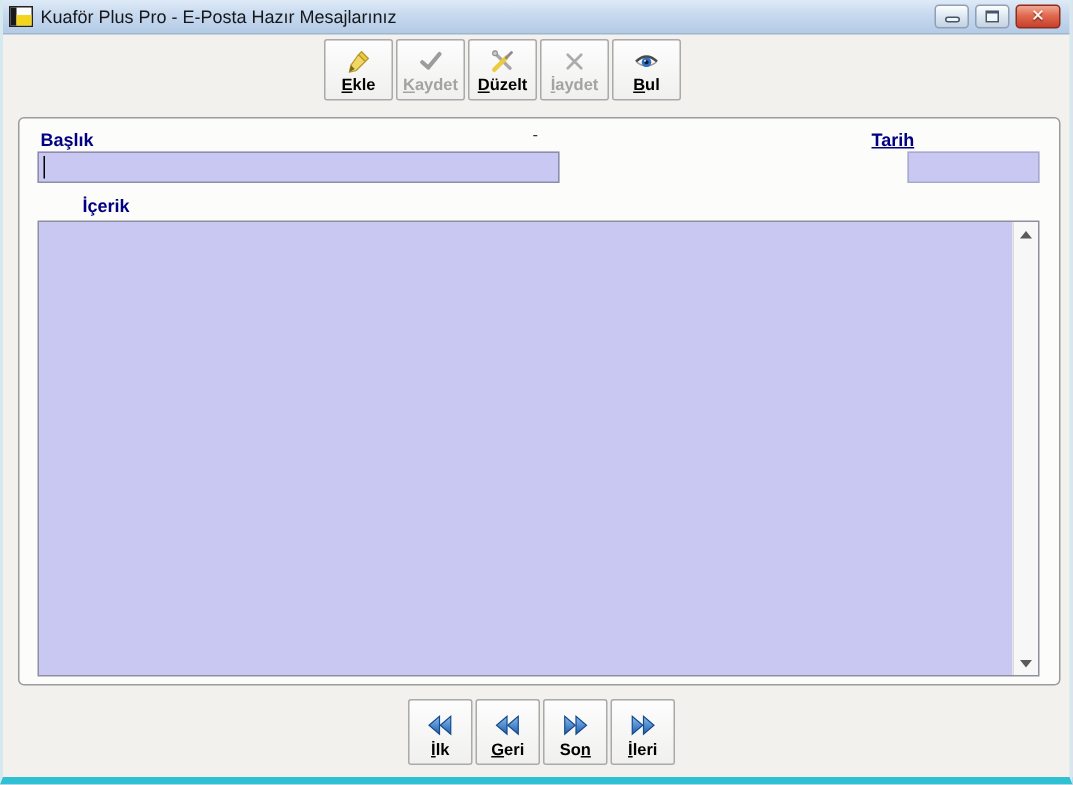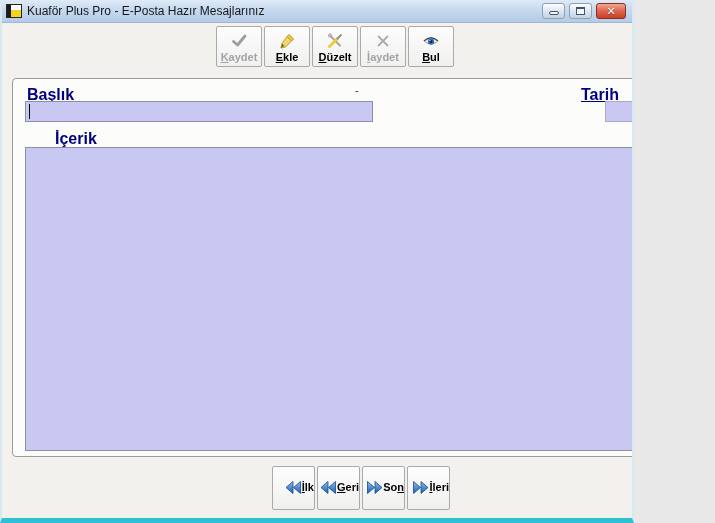--- a/index.html
+++ b/index.html
@@ -1,20 +1,20 @@
 <!DOCTYPE html>
 <html><head>
 <meta charset="utf-8">
 <style>
   * { margin:0; padding:0; box-sizing:border-box; }
   html,body { width:715px; height:523px; }
   body { font-family:"Liberation Sans","DejaVu Sans",sans-serif; background:#e8e8e8; }
 
   .window{
-    position:relative; width:634px; height:523px; overflow:hidden;
+    position:relative; width:715px; height:523px; overflow:hidden;
     background:#f2f1ee;
     border-left:2px solid #d6e9ee; border-right:2px solid #d6e9ee;
     border-bottom:5px solid #2fc0d4;
   }
 
   
   .titlebar{
     position:absolute; top:0; left:-2px; right:-2px; height:23px;
     background:linear-gradient(180deg,#dfeaf7 0%,#c7d9ee 45%,#b4cbe6 100%);
     border-bottom:1px solid #9fb6cf;
@@ -49,21 +49,21 @@
   .tool-btn .ico{ height:20px; display:flex; align-items:center; justify-content:center; }
   .btn-label{ font-size:11px; font-weight:bold; color:#000; line-height:13px; white-space:nowrap; }
   .btn-label .key{ text-decoration:underline; }
   .tool-btn.disabled .btn-label{ color:#a3a3a3; }
 
   
   .panel{
     position:absolute; left:10px; top:78px; width:695px; height:379px;
     background:#fcfcfb; border:1px solid #9b9b9b; border-radius:4px;
   }
-  .fld-label{ position:absolute; font-size:16px; font-weight:bold; color:#000080; }
+  .fld-label{ position:absolute; font-size:12px; font-weight:bold; color:#000080; }
   .lbl-baslik{ left:14px; top:7px; }
   .lbl-tarih{ left:568px; top:7px;text-decoration:underline; }
   .lbl-icerik{ left:14px; top:51px;padding-left:28px; }
   .dash{ position:absolute; left:342px; top:5px; font-size:11px; color:#333; }
 
   .text-input{
     position:absolute; height:21px; background:#c9c8f3; border:1px solid #8e8ea8;
     font-family:"Liberation Sans",sans-serif; font-size:12px; color:#000; padding:0 3px;
   }
   .inp-baslik{ left:12px; top:22px; width:348px; }
@@ -84,21 +84,21 @@
   .scroll-arrow.up{ top:0; } .scroll-arrow.down{ bottom:0; }
   .tri-up{ width:0; height:0; border-left:4px solid transparent; border-right:4px solid transparent; border-bottom:5px solid #5a5a5a; }
   .tri-down{ width:0; height:0; border-left:4px solid transparent; border-right:4px solid transparent; border-top:5px solid #5a5a5a; }
 
   
   .navbar{ position:absolute; left:270px; top:466px; display:flex; gap:2px; }
   .nav-btn{
     width:43px; height:44px; cursor:pointer;
     background:linear-gradient(180deg,#fdfdfd,#f0f0ef);
     border:1px solid #aaaaaa; border-radius:2px;
-    display:flex; flex-direction:row; align-items:center; justify-content:flex-end;
+    display:flex; flex-direction:column; align-items:center; justify-content:flex-end;
     padding-bottom:2px;
   }
   .nav-btn .ico{ height:22px; display:flex; align-items:center; justify-content:center; }
 </style>
 </head>
 <body>
 
 <div class="window">
 
   <div class="titlebar">
@@ -115,39 +115,39 @@
           <div class="glyph-max"></div>
         </div>
       <div class="tb-btn close">
           <div class="glyph-close">✕</div>
         </div>
     </div>
   </div>
 
   <div class="toolbar">
 
-    <div class="tool-btn disabled">
-      <div class="ico">
-        <svg width="18" height="18" viewBox="0 0 18 18">
-          <path d="M3.5 9.5 L7.5 13 L15 4" fill="none" stroke="#9c9c9c" stroke-width="2.8" stroke-linecap="round" stroke-linejoin="round"></path>
-        </svg>
-      </div>
-      <div class="btn-label"><span></span><span class="key">K</span><span>aydet</span></div>
-    </div>
-
     <div class="tool-btn">
       <div class="ico">
         <svg width="18" height="18" viewBox="0 0 18 18">
           <path d="M11 2.5 L15.5 7 L7.5 15 L3 16 L4 11.5 Z" fill="#f5e9c0" stroke="#b0b0b0" stroke-width="0.8"></path>
           <path d="M11 2.5 L15.5 7 L13.5 9 L9 4.5 Z" fill="#eccb3e" stroke="#b89b28" stroke-width="0.8"></path>
           <path d="M9 4.5 L13.5 9 L7.5 15 L3 16 L4 11.5 Z" fill="#f0d768" stroke="#b89b28" stroke-width="0.8"></path>
           <path d="M4 11.5 L6.5 14 L3 16 Z" fill="#7c671f"></path>
         </svg>
       </div>
       <div class="btn-label"><span></span><span class="key">E</span><span>kle</span></div>
+    </div>
+
+    <div class="tool-btn disabled">
+      <div class="ico">
+        <svg width="18" height="18" viewBox="0 0 18 18">
+          <path d="M3.5 9.5 L7.5 13 L15 4" fill="none" stroke="#9c9c9c" stroke-width="2.8" stroke-linecap="round" stroke-linejoin="round"></path>
+        </svg>
+      </div>
+      <div class="btn-label"><span></span><span class="key">K</span><span>aydet</span></div>
     </div>
 
     <div class="tool-btn">
       <div class="ico">
         <svg width="18" height="18" viewBox="0 0 18 18">
           <path d="M4 3.5 L14 13.5" stroke="#a8a8a8" stroke-width="2.2" stroke-linecap="round"></path>
           <circle cx="4" cy="3.5" r="1.6" fill="#c9c9c9" stroke="#8f8f8f" stroke-width="0.7"></circle>
           <path d="M3.5 14.5 L11.5 6.5" stroke="#eccb3e" stroke-width="3" stroke-linecap="round"></path>
           <path d="M11.5 6.5 L15 3" stroke="#8c8c8c" stroke-width="1.8" stroke-linecap="round"></path>
         </svg>

